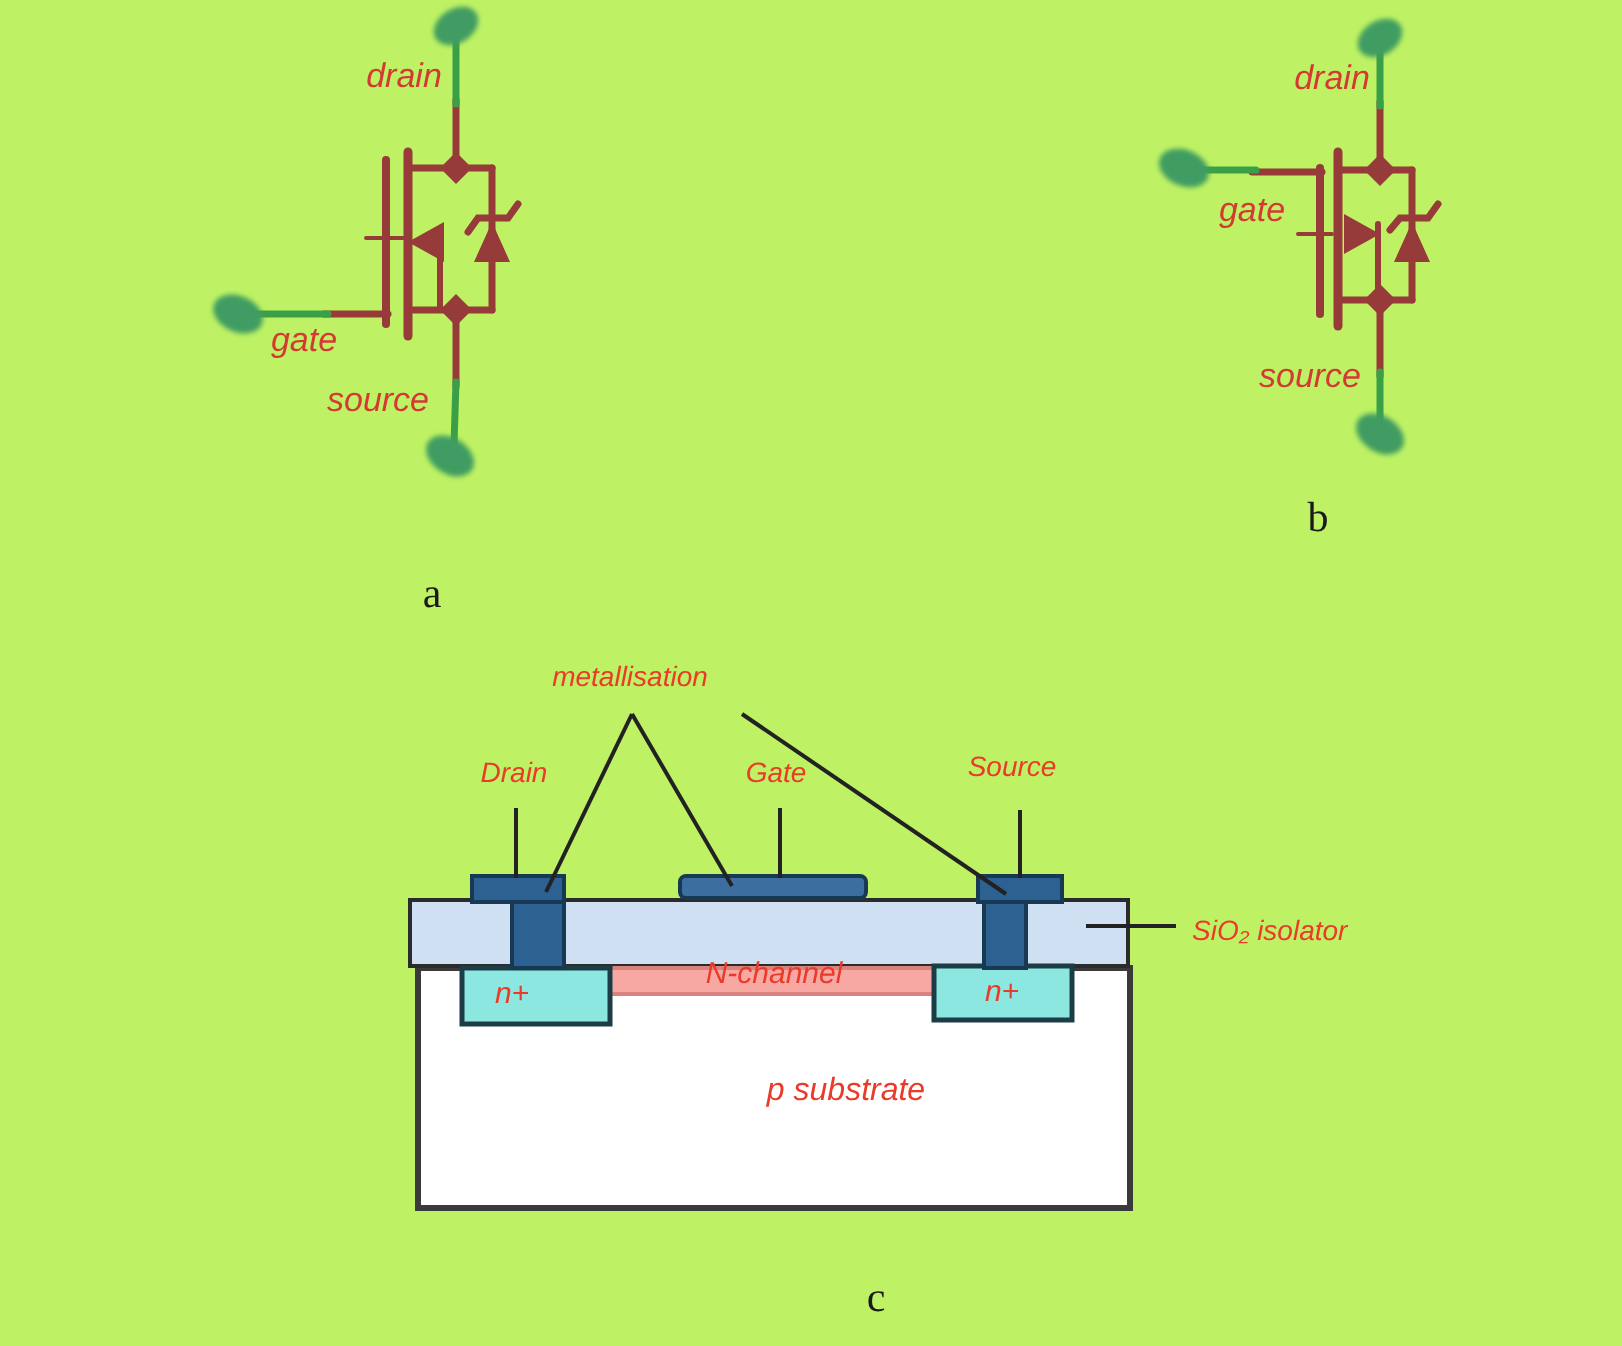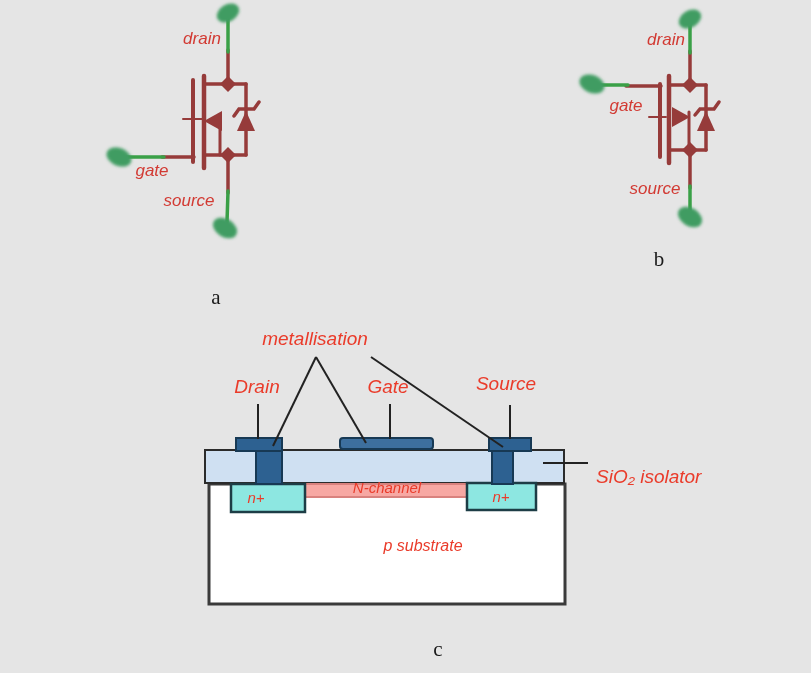--- a/index.html
+++ b/index.html
@@ -1,32 +1,32 @@
 <!DOCTYPE html>
 <html><head>
 <meta charset="utf-8">
 <style>
   html,body{margin:0;padding:0;background:#ffffff;}
   .canvas{
     position:relative;
     width:811px;height:673px;
-    background:#e5e5e5;
+    background:#bef264;
     overflow:hidden;
     font-family:"Liberation Sans", sans-serif;
   }
   .canvas svg{position:absolute;left:0;top:0;}
   .lbl{
     position:absolute;
     white-space:nowrap;
     font-style:italic;
     transform:translate(-50%,-50%);
     line-height:1;
   }
   .lbl-ab{color:#d23a33;font-size:17px;}
-  .lbl-c{color:#ea3b2a;font-size:19px;}
+  .lbl-c{color:#ea3b2a;font-size:14px;}
   .lbl-sm{color:#ea3b2a;font-size:15px;}
   .panel-letter{
     position:absolute;
     transform:translate(-50%,-50%);
     font-family:"Liberation Serif", serif;
     font-style:normal;
     font-size:21px;
     color:#1a1a1a;
     line-height:1;
   }
@@ -152,20 +152,20 @@
 
   <span class="lbl lbl-ab" style="left:666px;top:39px;">drain</span>
   <span class="lbl lbl-ab" style="left:626px;top:105px;">gate</span>
   <span class="lbl lbl-ab" style="left:655px;top:188px;">source</span>
   <span class="panel-letter" style="left:659px;top:259px;">b</span>
 
   <span class="lbl lbl-c" style="left:315px;top:338px;">metallisation</span>
   <span class="lbl lbl-c" style="left:257px;top:386px;">Drain</span>
   <span class="lbl lbl-c" style="left:388px;top:386px;">Gate</span>
   <span class="lbl lbl-c" style="left:506px;top:383px;">Source</span>
-  <span class="lbl lbl-c left-anchor" style="left:596px;top:476px;">SiO₂ isolator</span>
+  <span class="lbl lbl-c left-anchor" style="left:596px;top:465px;">SiO₂ isolator</span>
   <span class="lbl lbl-sm" style="left:387px;top:487px;">N-channel</span>
   <span class="lbl lbl-sm" style="left:256px;top:497px;">n+</span>
   <span class="lbl lbl-sm" style="left:501px;top:496px;">n+</span>
   <span class="lbl lbl-c" style="left:392px;top:546px;font-size:16px;margin-left:31px;">p substrate</span>
   <span class="panel-letter" style="left:438px;top:649px;">c</span>
 
 </div>
 
 </body></html>

